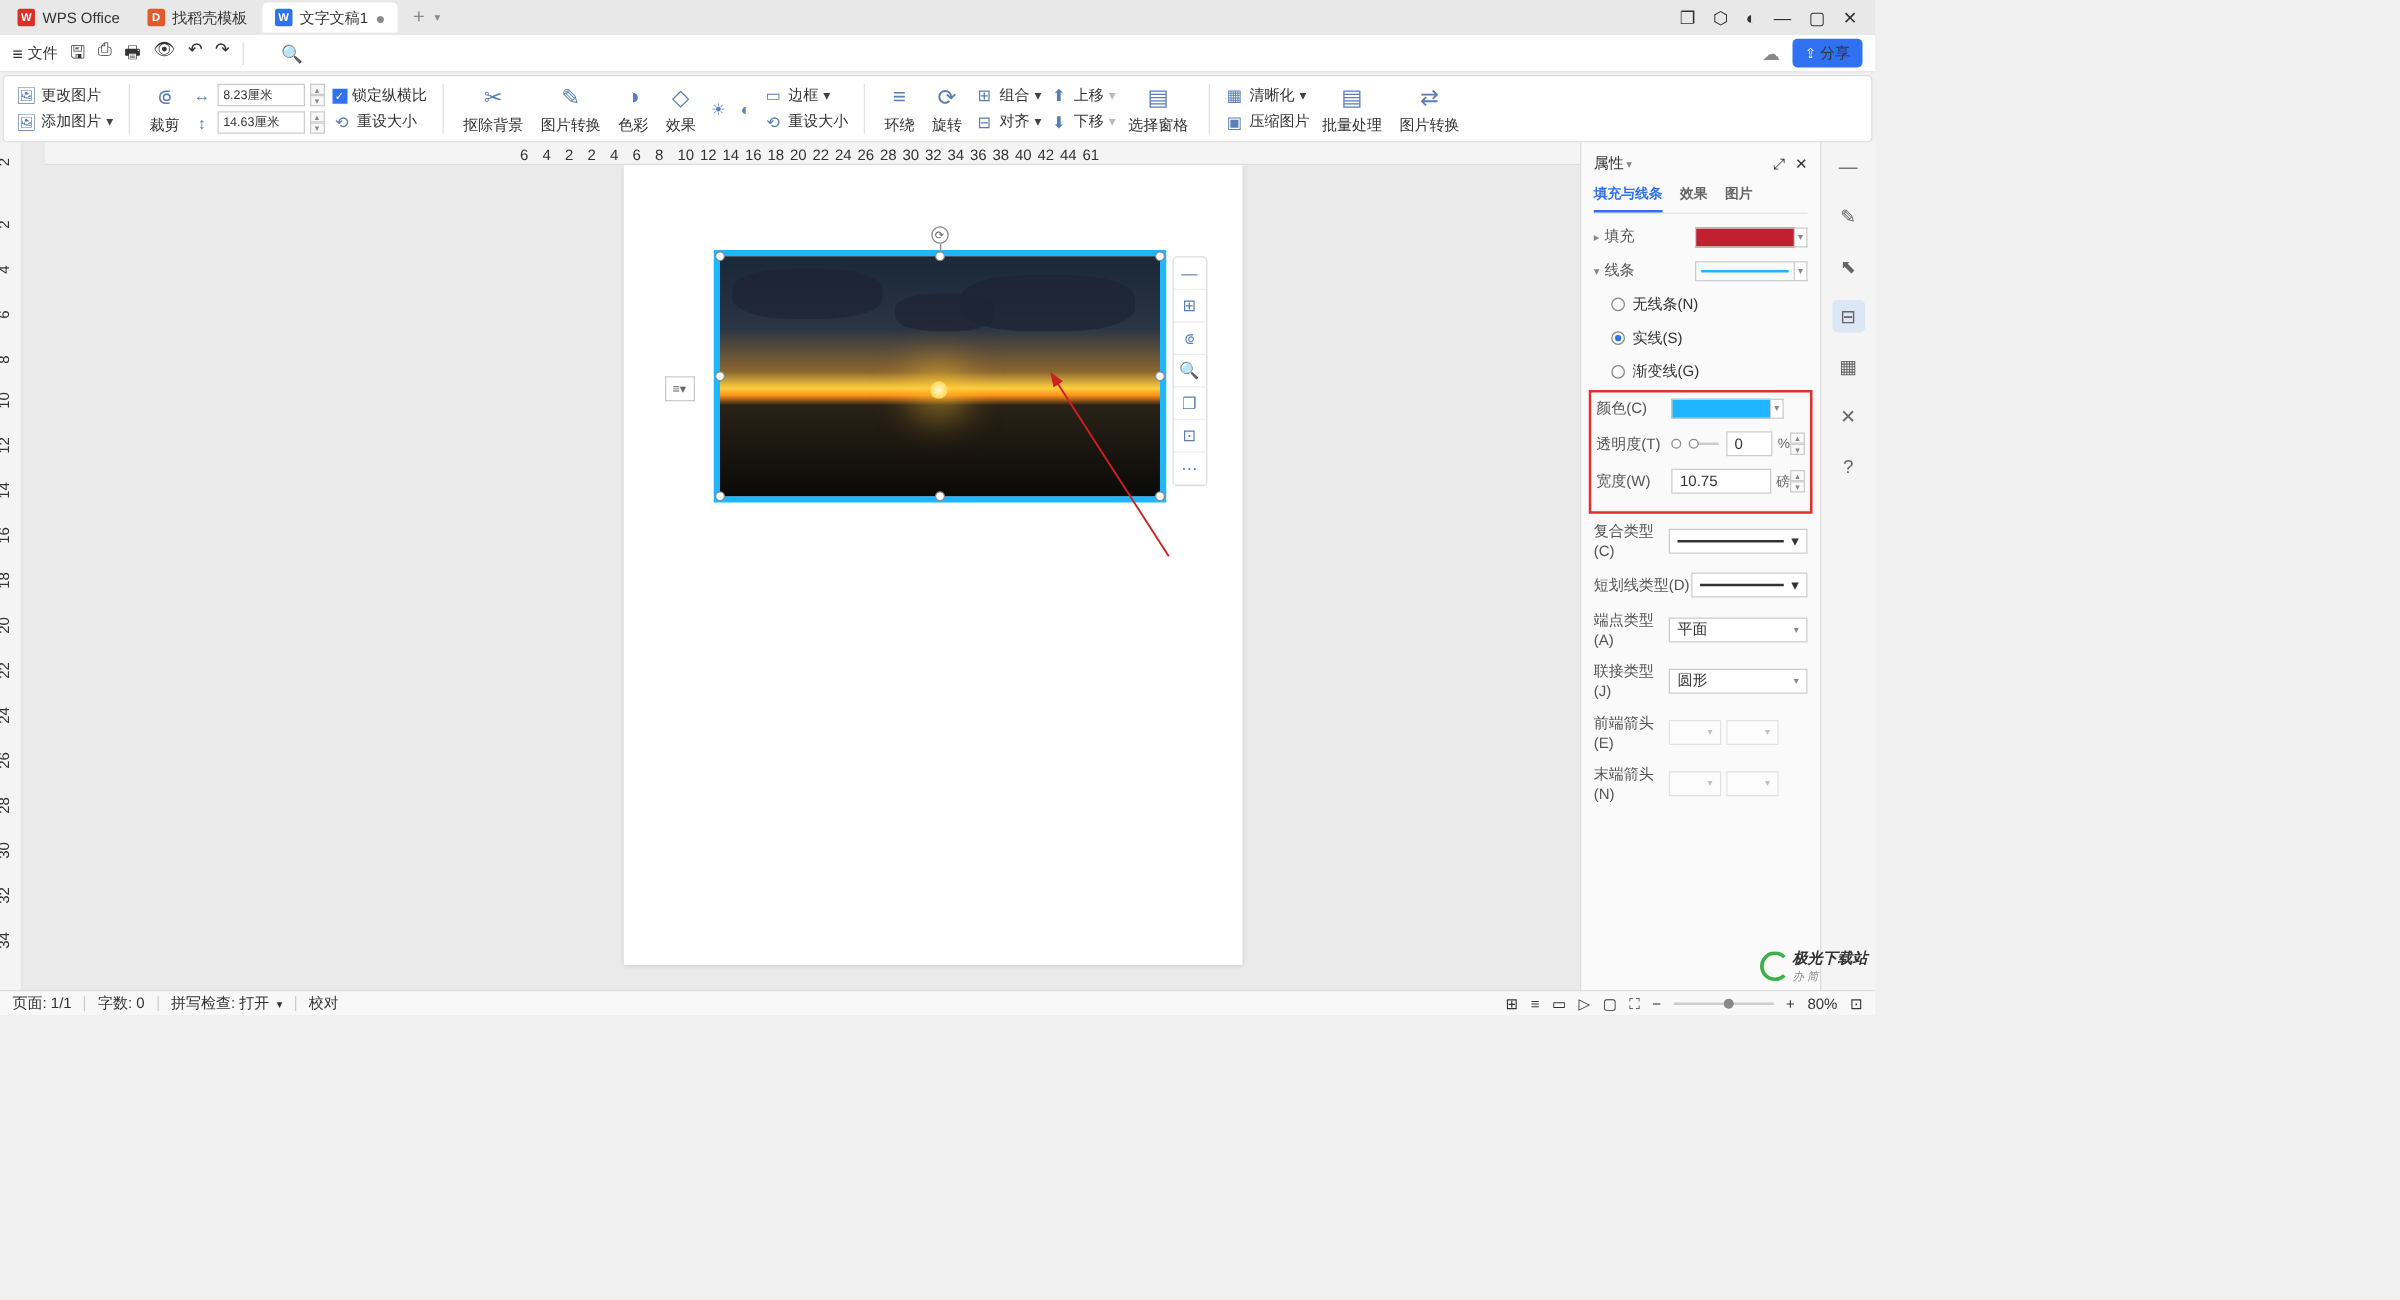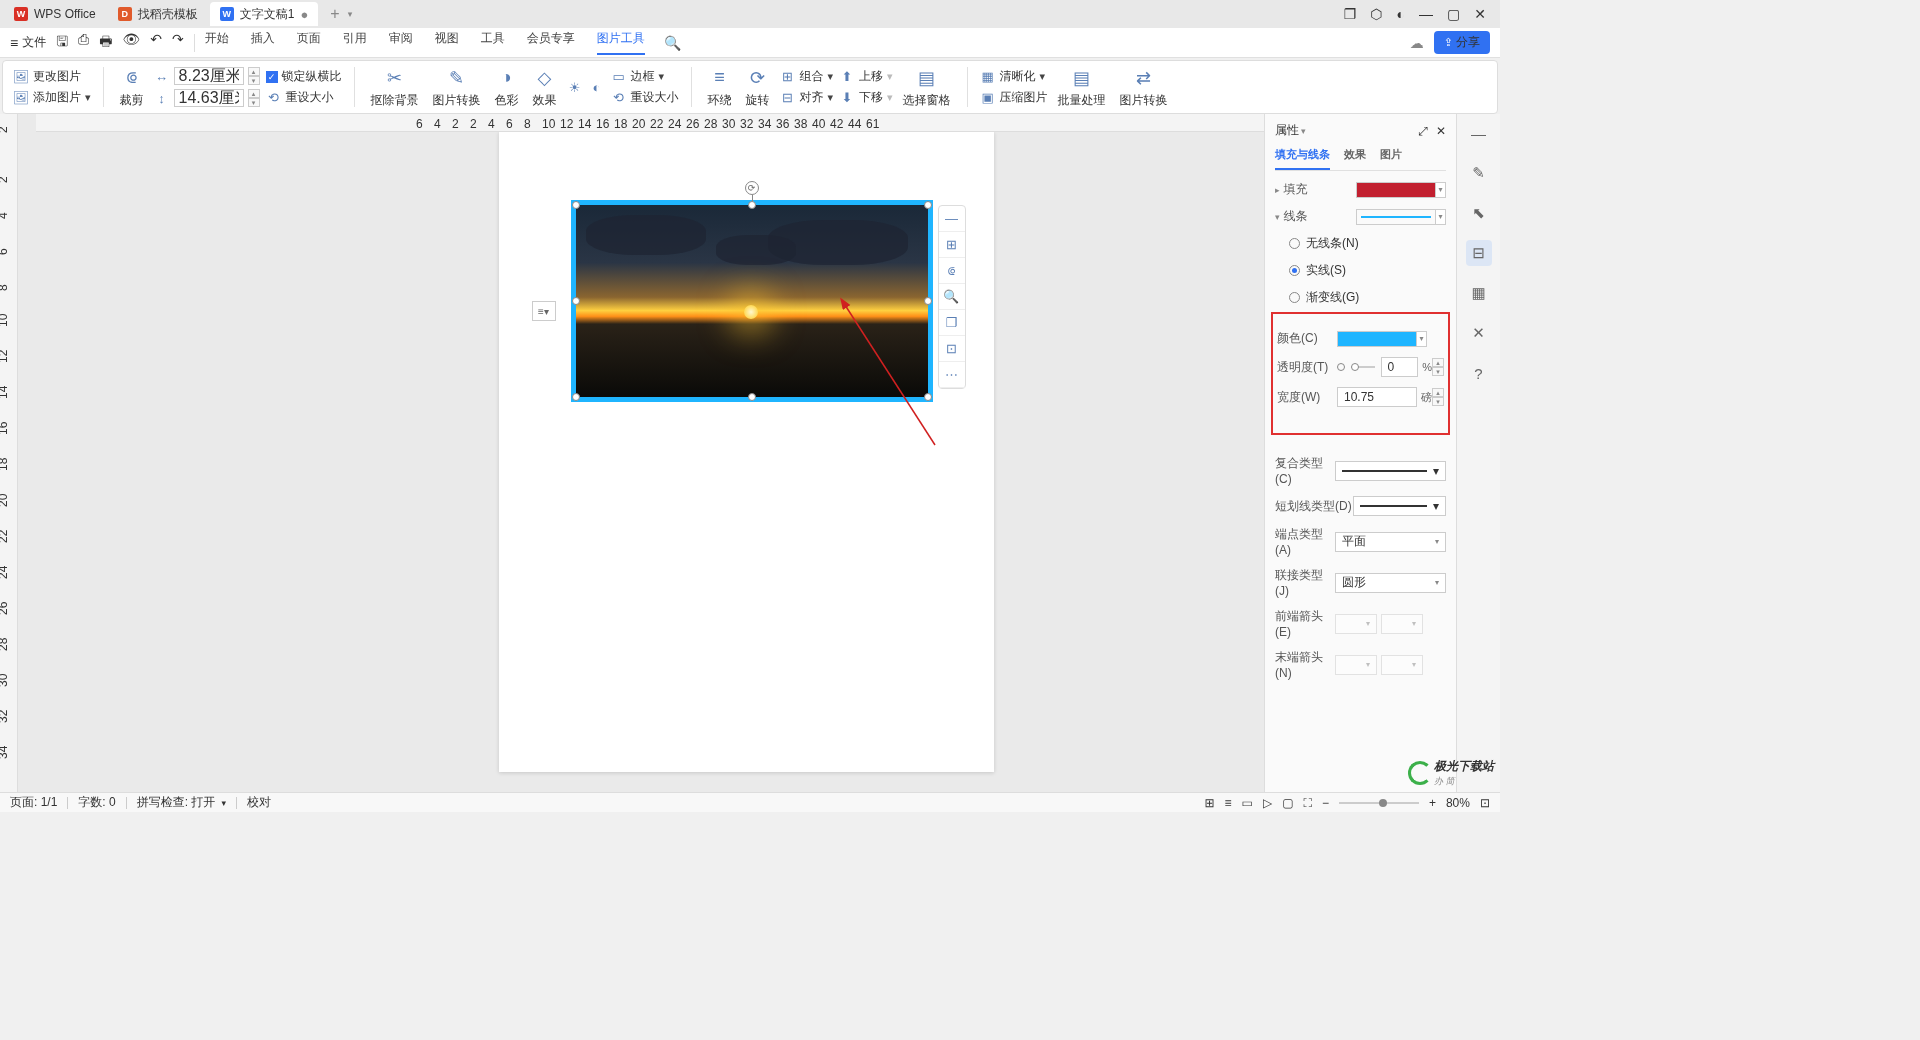--- a/index.html
+++ b/index.html
@@ -20,21 +20,21 @@
 .menu{color:#444;cursor:pointer;}
 .menu.active{color:#3071f2;border-bottom:2px solid #3071f2;padding-bottom:6px;}
 .searchicon{margin-left:20px;color:#888;font-size:14px;}
 .right-menubar{margin-left:auto;display:flex;gap:10px;align-items:center;}
 .sharebtn{background:#3071f2;color:#fff;padding:3px 10px;border-radius:4px;font-size:11px;}
 .ribbon{height:54px;background:#fff;display:flex;align-items:center;padding:4px 10px;gap:6px;border:1px solid #ddd;margin:2px;border-radius:4px;}
 .rgroup{display:flex;flex-direction:column;gap:4px;}
 .ritem{display:flex;align-items:center;gap:4px;color:#444;font-size:11px;white-space:nowrap;}
 .ritem .ic{width:16px;height:16px;display:inline-flex;align-items:center;justify-content:center;color:#5a7fb5;font-size:13px;}
 .rsep{width:1px;height:40px;background:#e0e0e0;margin:0 6px;}
-.sizeinput{width:70px;height:18px;border:1px solid #ccc;padding:0 4px;font-size:16px;background:#fff;}
+.sizeinput{width:70px;height:18px;border:1px solid #ccc;padding:0 4px;font-size:10px;background:#fff;}
 .spinner{width:12px;display:flex;flex-direction:column;}
 .spinner span{height:9px;font-size:7px;text-align:center;color:#888;border:1px solid #ccc;background:#f8f8f8;}
 .chk{width:12px;height:12px;background:#3071f2;display:inline-flex;align-items:center;justify-content:center;color:#fff;font-size:9px;}
 .bigic{width:24px;height:24px;display:flex;align-items:center;justify-content:center;color:#5a7fb5;font-size:18px;margin:0 auto;}
 .rbtn{display:flex;flex-direction:column;align-items:center;gap:2px;font-size:11px;padding:0 4px;}
 .disabled{color:#bbb;}
 .workspace{position:absolute;top:114px;left:0;right:44px;bottom:20px;background:#eaeaea;display:flex;}
 .vruler{width:18px;background:#f4f4f4;border-right:1px solid #ddd;position:relative;font-size:8px;color:#888;}
 .vruler .vn{position:absolute;left:3px;transform:rotate(-90deg);transform-origin:left;}
 .hruler{height:18px;background:#f4f4f4;border-bottom:1px solid #ddd;position:relative;font-size:8px;color:#666;margin-left:18px;}
@@ -59,21 +59,21 @@
 .sptabs{display:flex;gap:14px;border-bottom:1px solid #e0e0e0;margin-bottom:10px;}
 .sptab{padding-bottom:6px;color:#666;font-size:11px;font-weight:bold;}
 .sptab.active{color:#3071f2;border-bottom:2px solid #3071f2;}
 .sprow{display:flex;align-items:center;margin-bottom:10px;font-size:11px;}
 .sprow .lbl{width:60px;color:#555;}
 .sprow .tri{font-size:9px;color:#888;margin-right:4px;}
 .colorswatch{width:80px;height:16px;border:1px solid #ccc;}
 .dd{width:10px;height:16px;border:1px solid #ccc;border-left:none;display:flex;align-items:center;justify-content:center;font-size:8px;color:#888;background:#fff;}
 .radio{width:11px;height:11px;border:1px solid #888;border-radius:50%;margin-right:6px;display:inline-flex;align-items:center;justify-content:center;}
 .radio.on::after{content:"";width:5px;height:5px;background:#3071f2;border-radius:50%;}
-.redbox{border:2px solid #e03030;padding:16px 4px;margin:-4px -4px 20px -4px;}
+.redbox{border:2px solid #e03030;padding:4px 4px;margin:-4px -4px 6px -4px;}
 .numinput{flex:1;height:20px;border:1px solid #ccc;padding:0 6px;font-size:11px;display:flex;align-items:center;background:#fff;}
 .unit{margin-left:4px;color:#666;font-size:11px;}
 .slider{flex:1;height:2px;background:#ccc;position:relative;margin:0 6px;}
 .slider .knob{width:8px;height:8px;background:#fff;border:1px solid #888;border-radius:50%;position:absolute;left:0;top:-3px;}
 .select{flex:1;height:20px;border:1px solid #ccc;display:flex;align-items:center;padding:0 6px;font-size:11px;background:#fff;justify-content:space-between;}
 .select .sdd{font-size:8px;color:#888;}
 .linestyle{flex:1;height:20px;border:1px solid #ccc;background:#fff;display:flex;align-items:center;padding:0 6px;}
 .linestyle .ln{flex:1;height:2px;background:#333;}
 .iconcol{position:absolute;top:114px;right:0;width:44px;bottom:20px;background:#f4f4f4;border-left:1px solid #ddd;display:flex;flex-direction:column;align-items:center;padding-top:6px;gap:14px;}
 .iconcol span{width:26px;height:26px;display:flex;align-items:center;justify-content:center;color:#666;font-size:15px;border-radius:4px;}
@@ -126,31 +126,20 @@
   </div>
   <div class="qat">
     <span>🖫</span>
     <span>⎙</span>
     <span>🖶</span>
     <span>👁</span>
     <span>↶</span>
     <span>↷</span>
   </div>
   <div class="sep"></div>
-  <div class="menus">
-    <span class="menu">开始</span>
-    <span class="menu">插入</span>
-    <span class="menu">页面</span>
-    <span class="menu">引用</span>
-    <span class="menu">审阅</span>
-    <span class="menu">视图</span>
-    <span class="menu">工具</span>
-    <span class="menu">会员专享</span>
-    <span class="menu active">图片工具</span>
-  </div>
   <span class="searchicon">🔍</span>
   <div class="right-menubar">
     <span style="color:#888;font-size:14px">☁</span>
     <span class="sharebtn">⇪ <span>分享</span></span>
   </div>
 </div>
 
 <div class="ribbon">
   <div class="rgroup">
     <div class="ritem">

